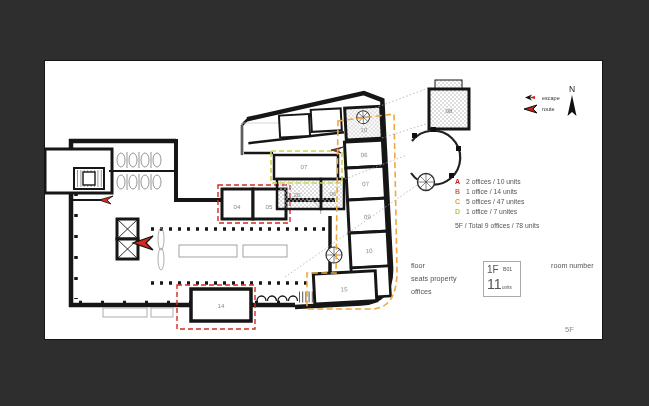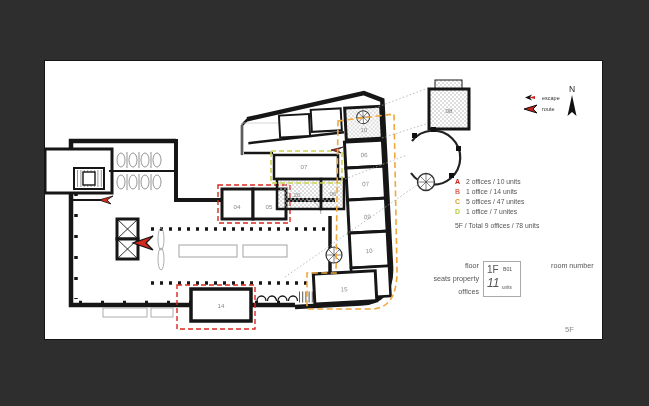--- a/index.html
+++ b/index.html
@@ -15,27 +15,27 @@
   .north{position:absolute;left:518px;top:23px;width:18px;text-align:center;}
   .north-n{font-size:8.5px;color:#222;line-height:10px;}
   
   .legend{position:absolute;left:410px;top:117px;}
   .lg-row{display:flex;align-items:baseline;height:10px;}
   .lg-letter{width:11px;font-size:7px;font-weight:bold;}
   .lg-text{font-size:6.8px;color:#555;}
   .lg-total{margin-top:4px;font-size:6.8px;color:#555;}
   
   .roomkey{position:absolute;left:366px;top:196px;width:190px;height:50px;}
-  .rk-labels{position:absolute;left:0px;top:2px;width:68px;text-align:right;color:#555;}
+  .rk-labels{position:absolute;left:0px;top:2px;width:68px;color:#555;}
   .rk-labels div{font-size:7.2px;line-height:13px;}
   .rk-box{position:absolute;left:72px;top:4px;width:38px;height:36px;border:1px solid #aaa;
           box-sizing:border-box;color:#555;}
   .rk-floor{position:absolute;left:3px;top:2px;font-size:10px;}
   .rk-room{position:absolute;left:19px;top:4px;font-size:5.2px;}
-  .rk-seats{position:absolute;left:3px;top:14px;font-size:12px;font-style:italic;}
+  .rk-seats{position:absolute;left:3px;top:14px;font-size:14px;}
   .rk-units{position:absolute;left:18px;top:23px;font-size:4.6px;}
   .rk-roomnum{position:absolute;left:116px;top:4px;font-size:7.2px;color:#555;padding-left:24px;}
   .floor-label{position:absolute;left:520px;top:264px;font-size:7.5px;color:#888;}
 </style>
 </head>
 <body>
 
 <div class="stage">
   <div class="panel">
 

